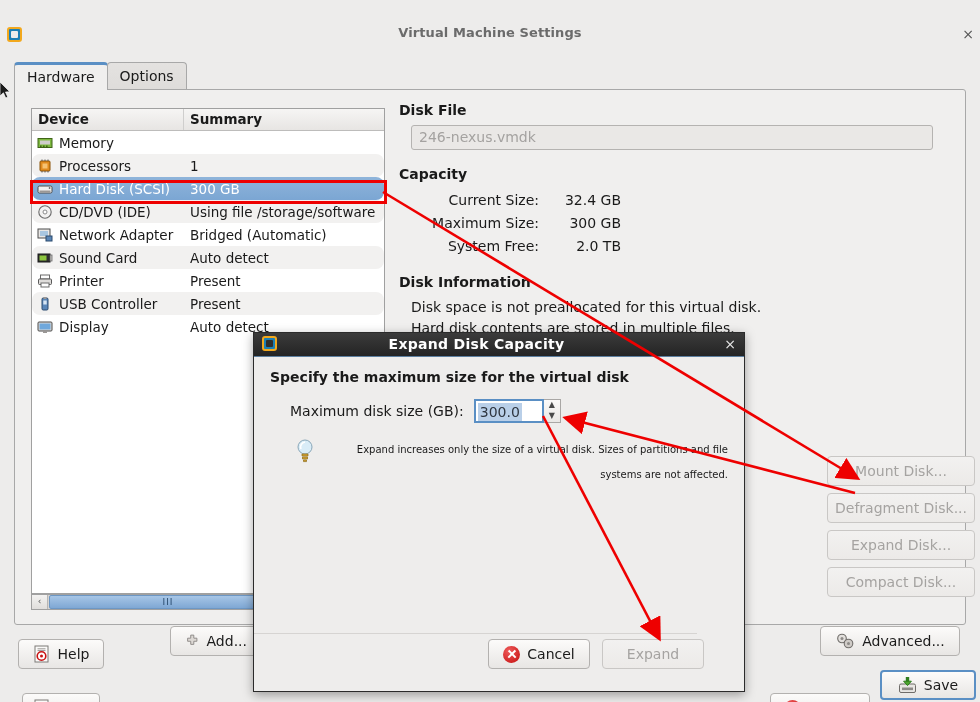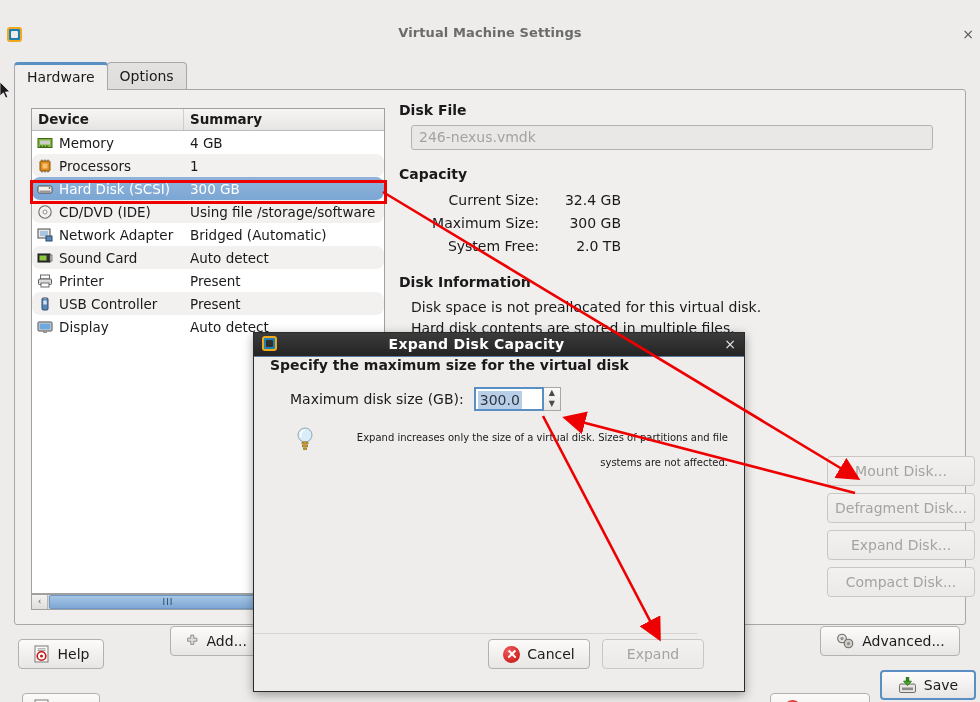--- a/index.html
+++ b/index.html
@@ -170,21 +170,21 @@
   }
   .dlg-tb .dlg-title {
     position:absolute; left:0; top:3px; width:445px; text-align:center;
     color:#ffffff; font-weight:bold; font-size:14px; letter-spacing:.3px;
   }
   .dlg-tb .dlg-close {
     position:absolute; right:8px; top:3px; color:#e6e6e6; font-size:14px; line-height:17px;
   }
   #dlg-logo { left: 8px; top: 3px; }
   #dlg-logo::after { background: #2e2e2e; }
-  .dlg-body { padding: 0 16px 0 16px; }
+  .dlg-body { padding: 12px 16px 0 16px; }
   .dlg-h { font-weight: bold; font-size: 14px; margin-bottom: 14px; }
   .spin-row { display:flex; align-items:center; margin-left: 20px; }
   .spin-lbl { font-size: 14px; margin-right: 10px; text-align: right; }
   .spin {
     position: relative; width: 70px; height: 24px;
     border: 2px solid #5a8fc4; background: #ffffff;
   }
   .spin-val {
     position:absolute; left:2px; top:2px; height:18px; padding:0 2px;
     background:#b9cfe8; color:#2f3640; font-size:14px; line-height:18px;
@@ -241,21 +241,20 @@
             <div class="c1">
               <span class="dico"><svg width="16" height="16" viewBox="0 0 16 16">
                   <rect x="1" y="3.5" width="14" height="9" fill="#7db83f" stroke="#3f6418" stroke-width="1"></rect>
                   <rect x="3" y="5.5" width="10" height="4" fill="#cfcdcb"></rect>
                   <rect x="3" y="10.5" width="1.6" height="2" fill="#3f6418"></rect>
                   <rect x="6" y="10.5" width="1.6" height="2" fill="#3f6418"></rect>
                   <rect x="9" y="10.5" width="1.6" height="2" fill="#3f6418"></rect>
                 </svg></span>
               <span>Memory</span>
             </div>
-            <div class="c2">4 GB</div>
           </div>
           <div class="dev-row">
             <div class="c1">
               <span class="dico"><svg width="16" height="16" viewBox="0 0 16 16">
                   <rect x="3" y="3" width="10" height="10" rx="1" fill="#e08b1e" stroke="#8a5206" stroke-width="1"></rect>
                   <rect x="5.5" y="5.5" width="5" height="5" fill="#f6c271"></rect>
                   <g stroke="#5a5a5a" stroke-width="1">
                     <line x1="5" y1="1.5" x2="5" y2="3"></line>
                     <line x1="8" y1="1.5" x2="8" y2="3"></line>
                     <line x1="11" y1="1.5" x2="11" y2="3"></line>

